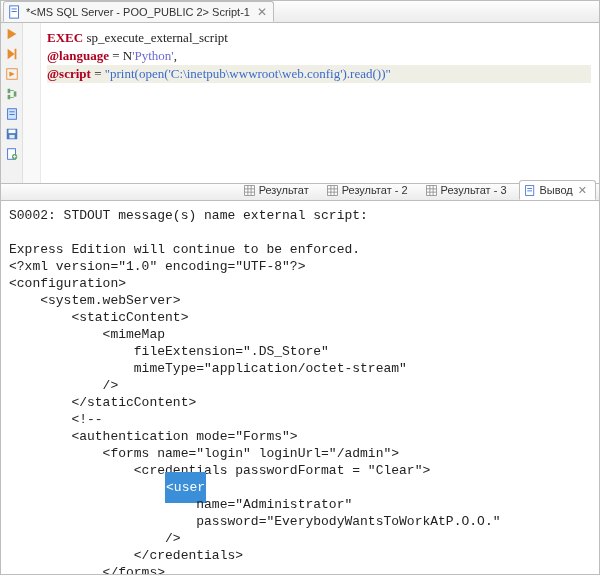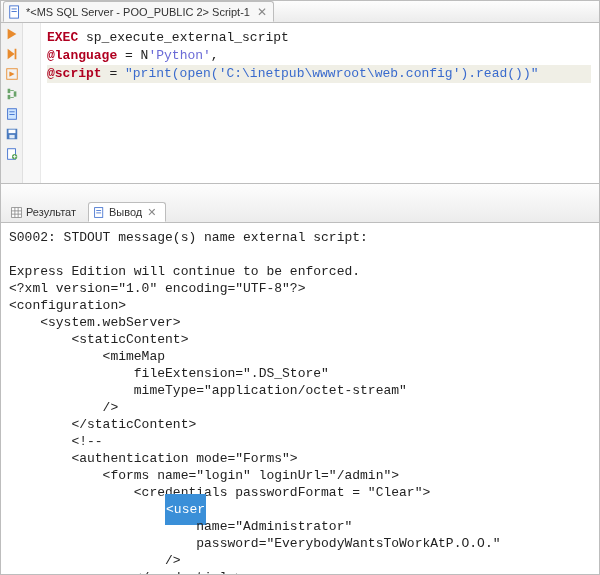--- a/index.html
+++ b/index.html
@@ -50,44 +50,45 @@
   }
   .icon-strip svg { width: 14px; height: 14px; }
   .gutter {
     width: 18px;
     background: #f9f9f9;
     border-right: 1px solid #e9e9e9;
   }
   .editor {
     flex: 1;
     padding: 6px 8px 6px 6px;
-    font-family: Liberation Mono, monospace;
+    font-family: Liberation Serif, serif;
     font-size: 13px;
     line-height: 18px;
     white-space: pre;
     overflow: hidden;
     color: #222;
   }
   .kw { color: #b00020; font-weight: bold; }
   .at { color: #b00020; font-weight: bold; }
   .str-py { color: #6a6ad6; }
   .str-b  { color: #3a6bcd; }
   .highlight-line {
     background: #f0efe6;
     display: inline-block;
     width: 100%;
   }
   
   .result-tabbar {
-    height: 40px;
+    height: 18px;
     background: linear-gradient(#fdfdfd,#ececec);
     border-top: 1px solid #bdbdbd;
     border-bottom: 1px solid #bdbdbd;
     display: flex; align-items: flex-end;
     padding-left: 4px;
+    justify-content: flex-end;
   }
   .result-tab {
     display: flex; align-items: center;
     height: 20px;
     padding: 0 8px 0 4px;
     margin-right: 3px;
     font-size: 11px;
     color: #333;
     border: 1px solid transparent;
     gap: 3px;
@@ -170,20 +171,34 @@
 <span class="highlight-line"><span class="at">@script</span><span> = </span><span class="str-b">"print(open('C:\inetpub\wwwroot\web.config').read())"</span></span></div>
 </div>
 
 <div class="result-tabbar">
   <div class="result-tab">
     <svg viewBox="0 0 16 16">
         <rect x="2" y="2" width="12" height="12" fill="#fff" stroke="#888"></rect>
         <path d="M2 6h12M2 10h12M6 2v12M10 2v12" stroke="#888"></path>
       </svg>
     <span>Результат</span>
+  </div>
+  <div class="result-tab">
+    <svg viewBox="0 0 16 16">
+        <rect x="2" y="2" width="12" height="12" fill="#fff" stroke="#888"></rect>
+        <path d="M2 6h12M2 10h12M6 2v12M10 2v12" stroke="#888"></path>
+      </svg>
+    <span>Результат - 2</span>
+  </div>
+  <div class="result-tab">
+    <svg viewBox="0 0 16 16">
+        <rect x="2" y="2" width="12" height="12" fill="#fff" stroke="#888"></rect>
+        <path d="M2 6h12M2 10h12M6 2v12M10 2v12" stroke="#888"></path>
+      </svg>
+    <span>Результат - 3</span>
   </div>
   <div class="result-tab active">
     <svg viewBox="0 0 16 16">
         <rect x="2" y="2" width="10" height="12" fill="#fff" stroke="#3a6bcd"></rect>
         <rect x="4" y="5" width="6" height="1" fill="#3a6bcd"></rect>
         <rect x="4" y="8" width="6" height="1" fill="#3a6bcd"></rect>
       </svg>
     <span>Вывод</span>
     <span class="close">✕</span>
   </div>

